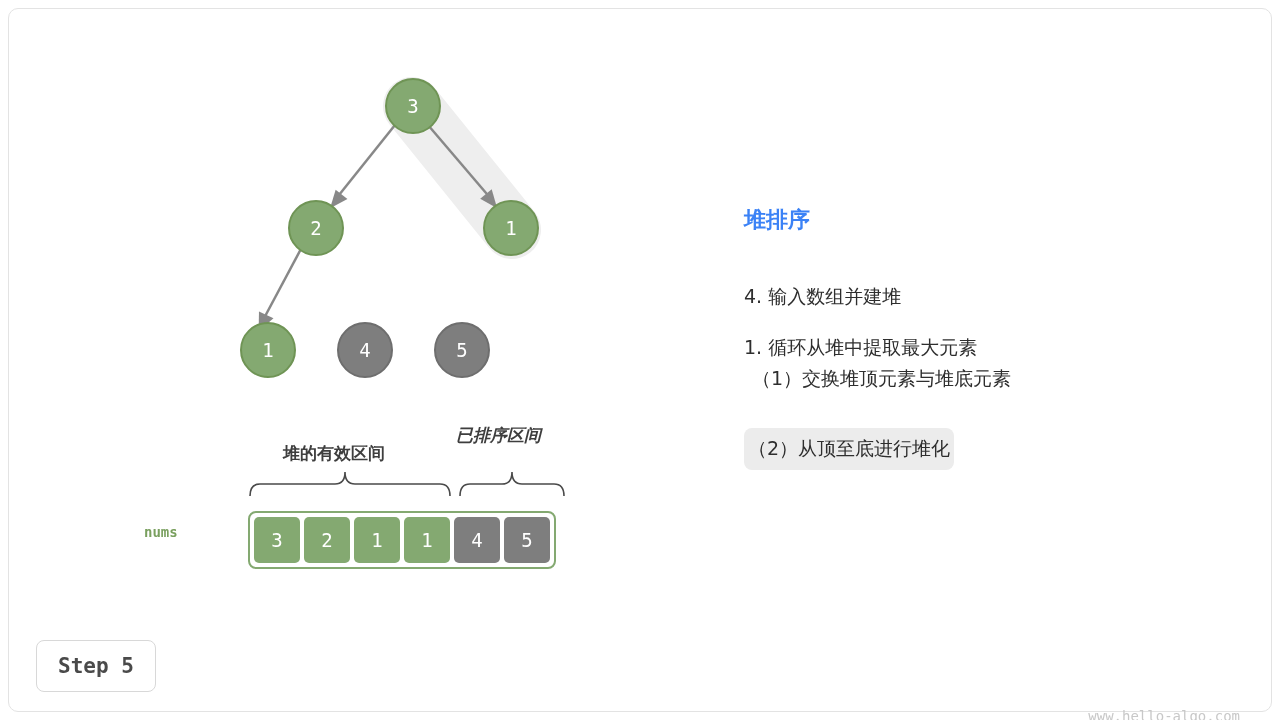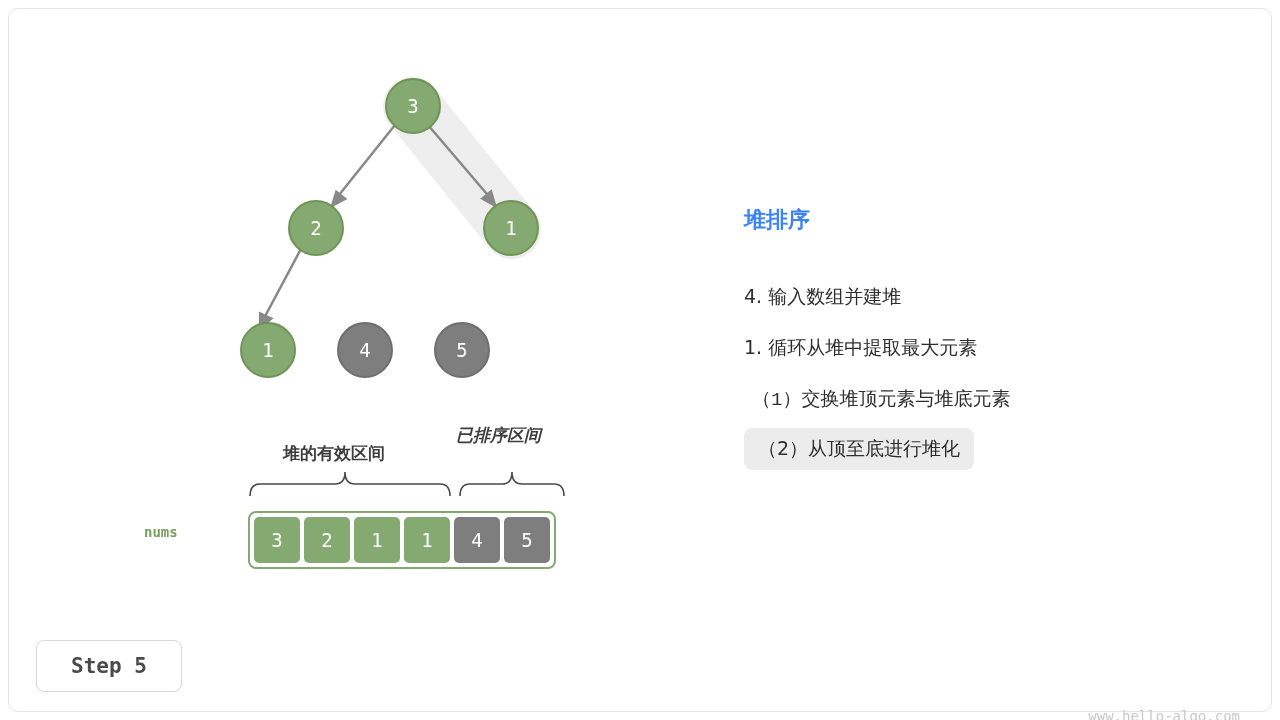--- a/index.html
+++ b/index.html
@@ -113,41 +113,41 @@
   }
   .step-line {
     position: absolute;
     left: 744px;
     font-size: 19px;
     color: #2e2e2e;
     white-space: nowrap;
   }
   .step-1 { top: 284px; }
   .step-2 { top: 335px; }
-  .sub-1  { top: 386px; left: 752px; font-family: Liberation Mono, monospace; }
+  .sub-1  { top: 366px; left: 752px; }
   .sub-2-wrap {
     position: absolute;
     left: 744px;
     top: 428px;
     background: #ececec;
     border-radius: 8px;
-    padding: 8px 14px;
+    padding: 8px 4px;
   }
   .sub-2 {
     font-size: 19px;
     color: #2e2e2e;
     white-space: nowrap;
   }
 
   
   .step-badge {
     position: absolute;
     left: 36px;
     top: 640px;
-    width: 146px;
+    width: 120px;
     height: 52px;
     border: 1px solid #d8d8d8;
     border-radius: 8px;
     display: flex;
     align-items: center;
     justify-content: center;
     font-family: "DejaVu Sans Mono", "Liberation Mono", monospace;
     font-size: 21px;
     font-weight: bold;
     color: #4a4a4a;

